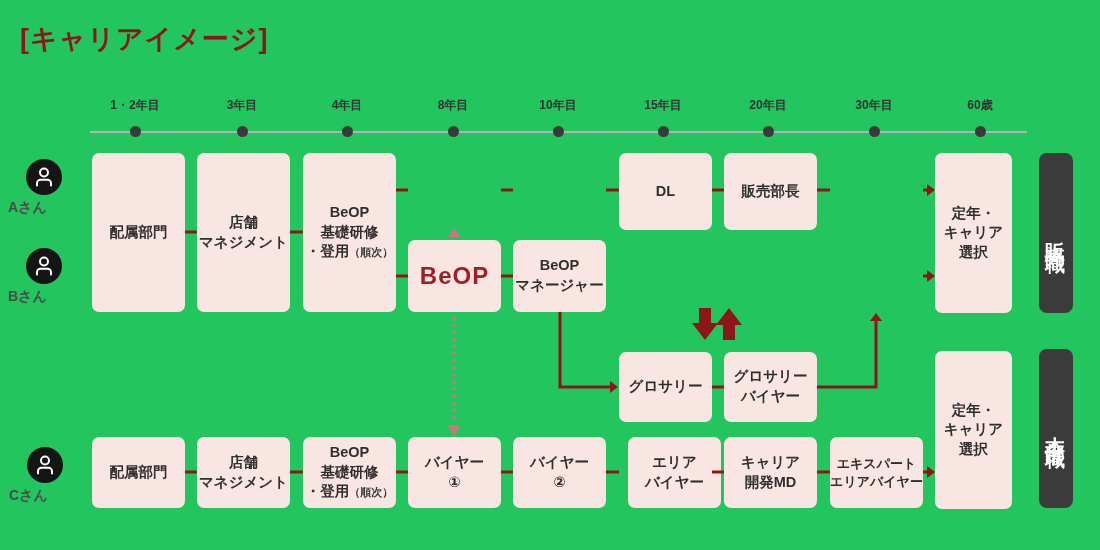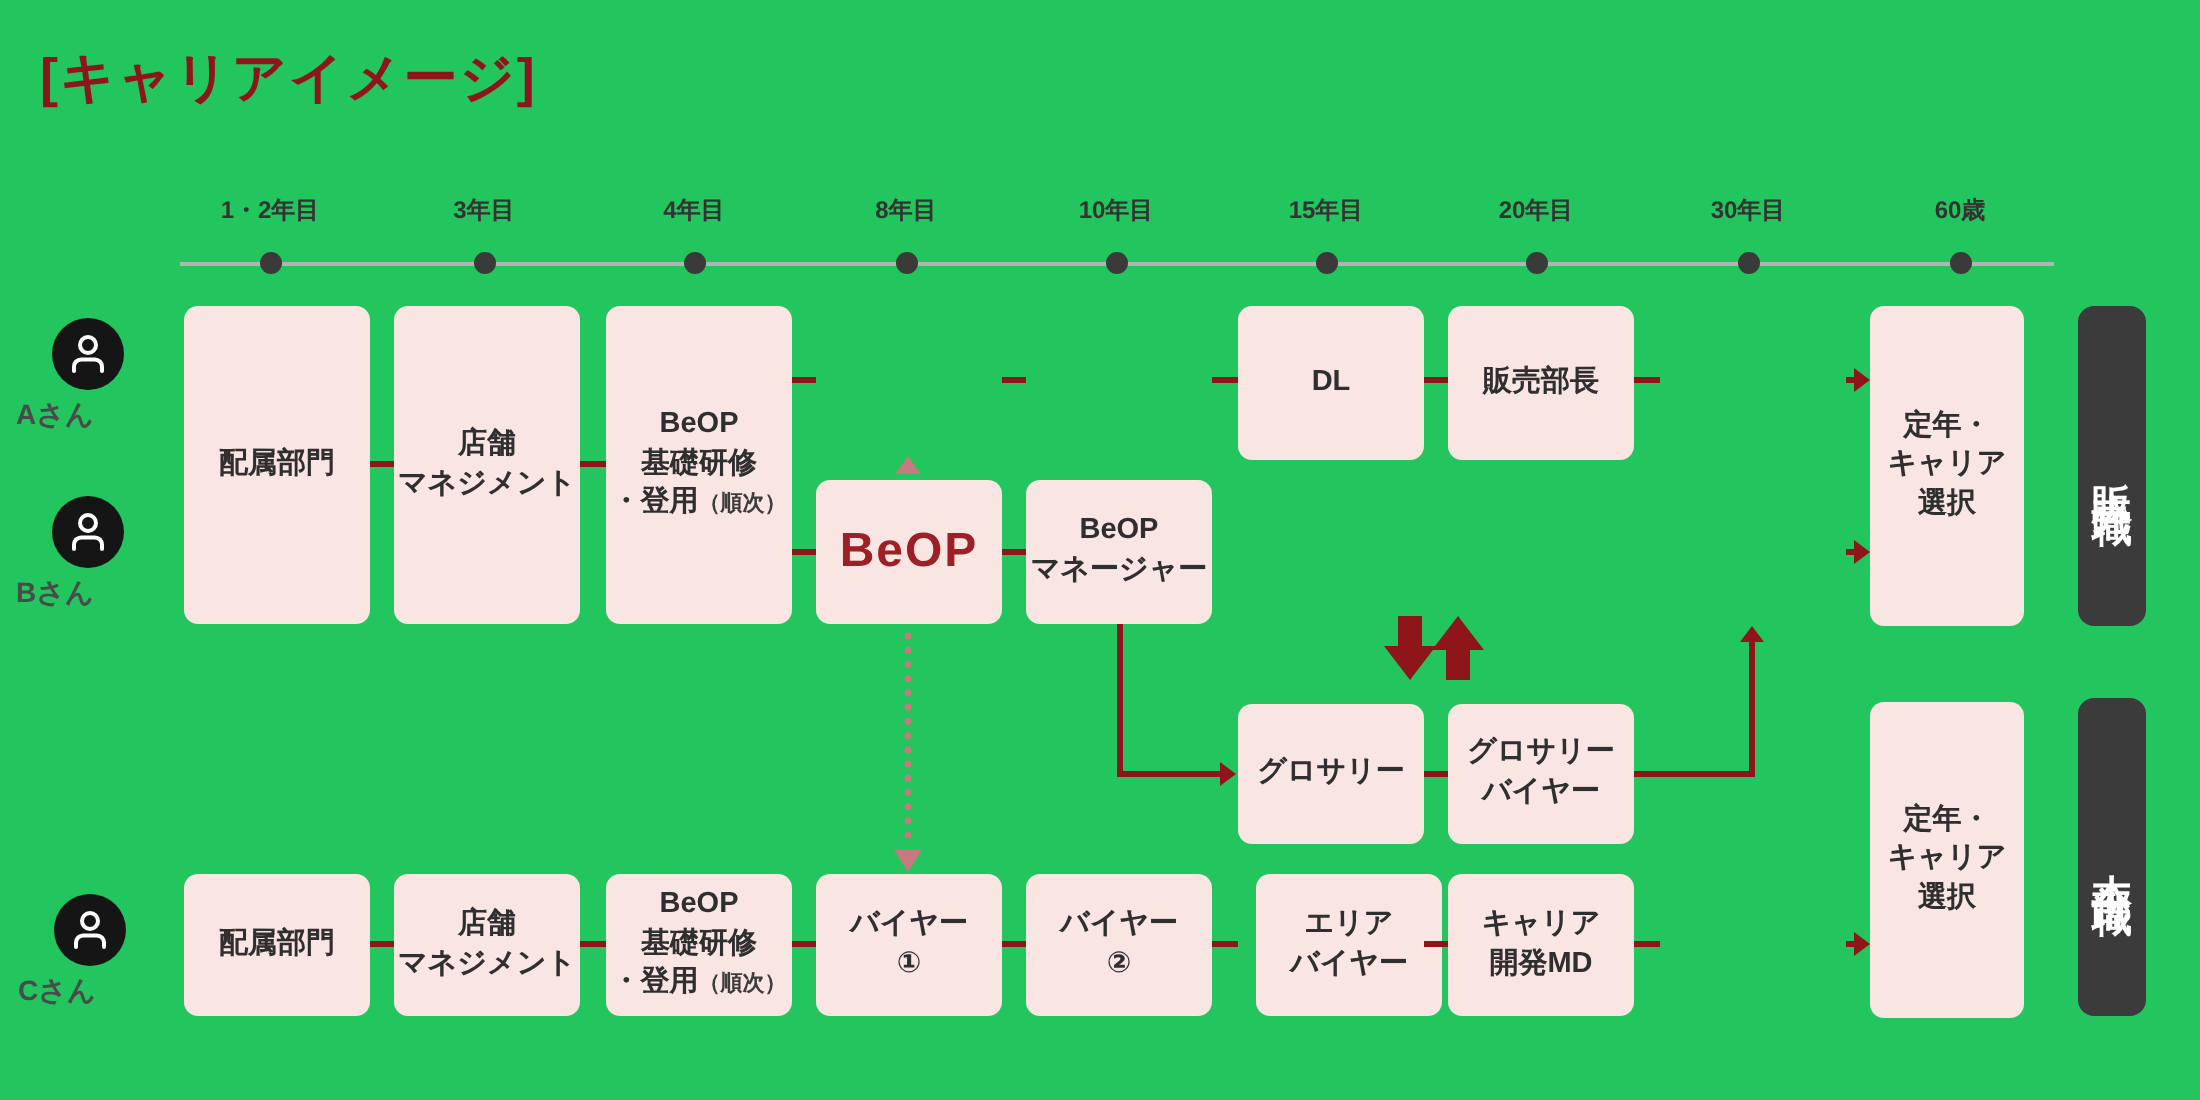--- a/index.html
+++ b/index.html
@@ -156,20 +156,24 @@
 ②</div>
     </div>
   <div class="box" style="left:628px;top:437px;width:93px;height:71px">
       <div class="box-text">エリア
 バイヤー</div>
     </div>
   <div class="box" style="left:724px;top:437px;width:93px;height:71px">
       <div class="box-text">キャリア
 開発MD</div>
     </div>
+  <div class="box fs13" style="left:830px;top:437px;width:93px;height:71px">
+      <div class="box-text">エキスパート
+エリアバイヤー</div>
+    </div>
   <div class="box" style="left:935px;top:351px;width:77px;height:158px">
       <div class="box-text">定年・
 キャリア
 選択</div>
     </div>
 
 
   <div class="track" style="top:153px;height:160px">販売職</div>
   <div class="track" style="top:349px;height:159px">本部職</div>
 

